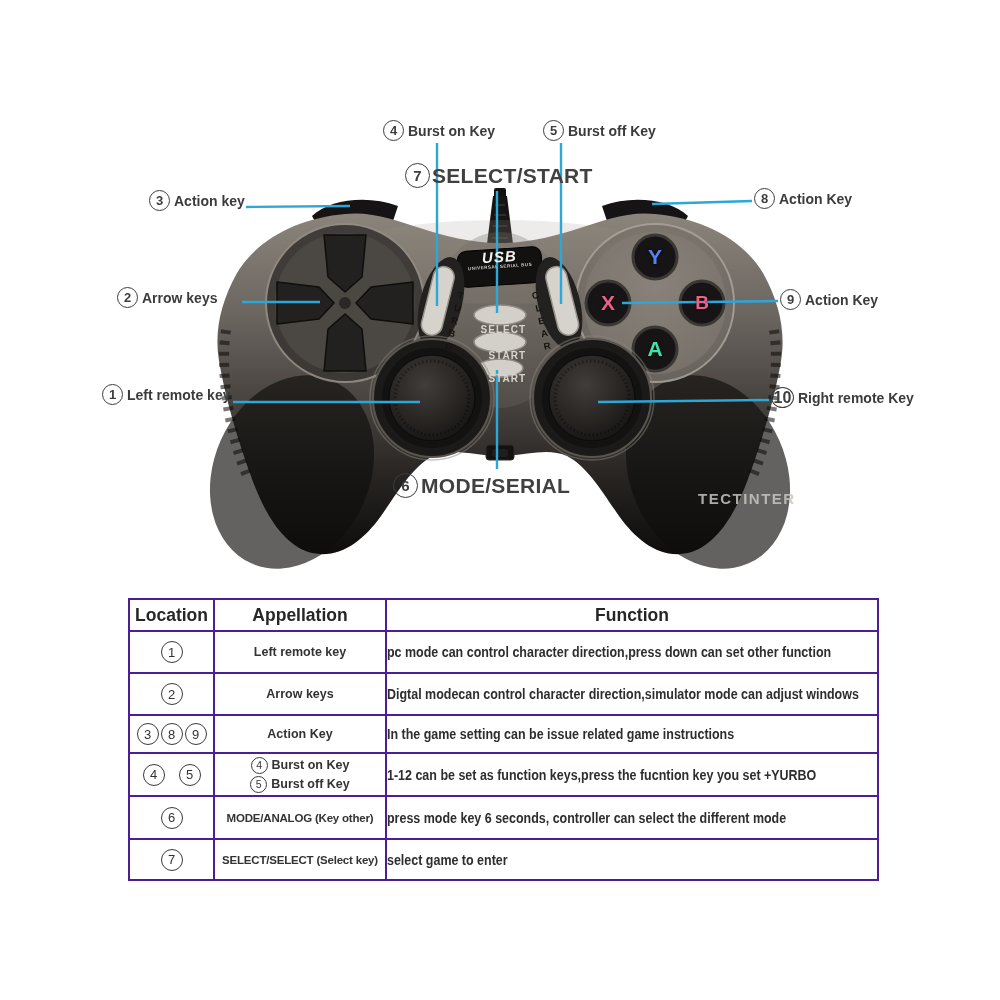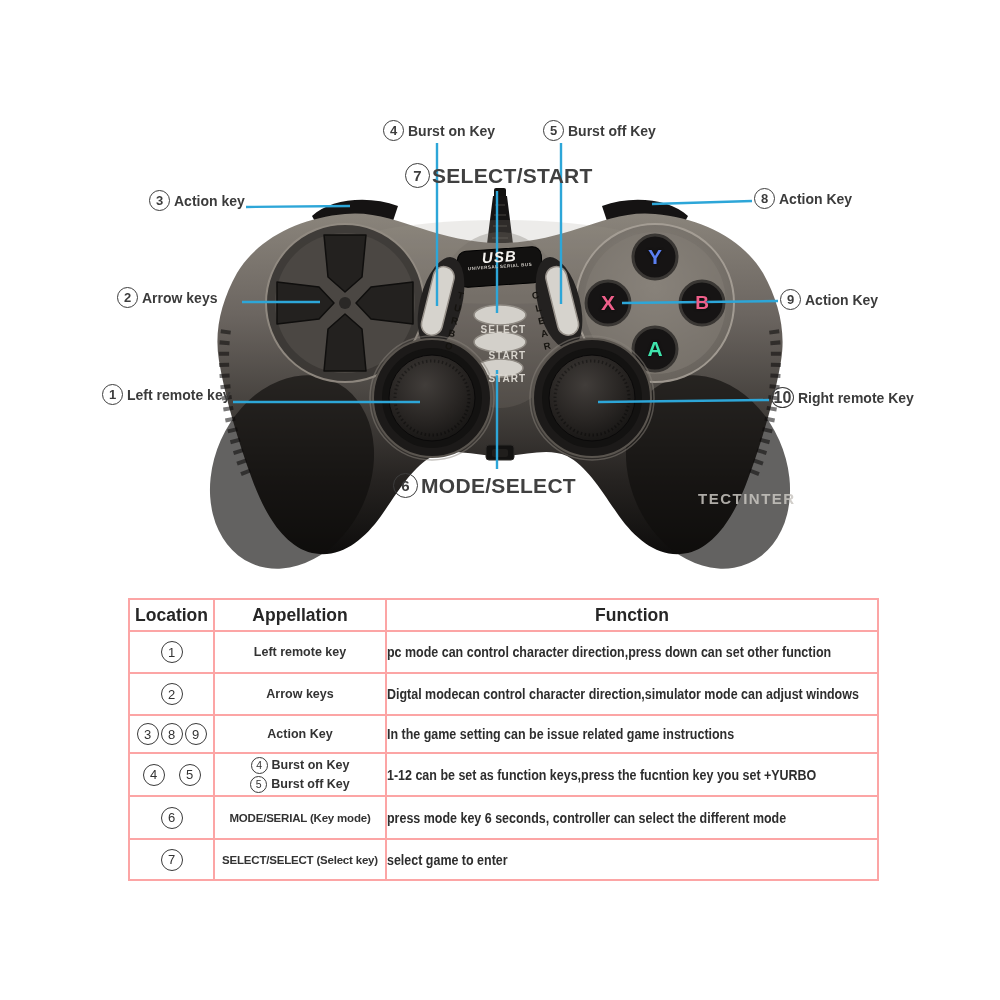--- a/index.html
+++ b/index.html
@@ -42,21 +42,21 @@
   #btn-y{left:655px;top:257px;color:var(--c-btn_y,#5b7ff0);}
   #btn-x{left:608px;top:303px;color:var(--c-btn_x,#ef5f8a);}
   #btn-b{left:702px;top:303px;color:var(--c-btn_b,#ef5f8a);font-size:19px;}
   #btn-a{left:655px;top:349px;color:var(--c-btn_a,#3fe3ac);}
   #watermark{left:698px;top:490px;font-size:15px;font-weight:700;color:#c9c6c1;
              letter-spacing:1.5px;opacity:.85;}
 
   
   #spec-table{position:absolute;left:128px;top:598px;z-index:5;border-collapse:collapse;
               table-layout:fixed;width:749px;background:#fff;}
-  #spec-table th,#spec-table td{border:2px solid #fca5a5;padding:0;overflow:hidden;}
+  #spec-table th,#spec-table td{border:2px solid #4c1d95;padding:0;overflow:hidden;}
   #spec-table th{height:30px;font-size:17.5px;font-weight:700;color:#262626;text-align:center;}
   td.loc{text-align:center;vertical-align:middle;}
   .tnum{display:inline-flex;align-items:center;justify-content:center;width:22px;height:22px;
         border:1.5px solid #3a3a3a;border-radius:50%;font-size:13px;font-weight:500;color:#333;
         box-sizing:border-box;vertical-align:middle;}
   .tnum.small{width:17px;height:17px;font-size:10.5px;}
   .locgroup{display:inline-flex;gap:2px;} .locgroup.spread{gap:14px;}
   td.app{text-align:center;vertical-align:middle;font-size:12.5px;font-weight:700;color:#333;}
   td.app .app11{font-size:11.5px;letter-spacing:-.2px;}
   .appline{display:flex;align-items:center;gap:4px;justify-content:flex-start;
@@ -232,21 +232,21 @@
   <div class="callout" id="c1">
     <span class="cnum">1</span>
     <span class="ctext">Left remote key</span>
   </div>
   <div class="callout" id="c10">
     <span class="cnum wide">10</span>
     <span class="ctext">Right remote Key</span>
   </div>
   <div class="callout big" id="c6">
     <span class="cnum">6</span>
-    <span class="ctext">MODE/SELECT</span>
+    <span class="ctext">MODE/SERIAL</span>
   </div>
 
   <table id="spec-table">
     <colgroup>
         <col style="width:85px">
         <col style="width:172px">
         <col style="width:492px">
       </colgroup>
     <tbody>
         <tr>
@@ -289,21 +289,21 @@
         </span>
         <span class="appline">
           <span class="tnum small">5</span>
           <span>Burst off Key</span>
         </span>
       </td>
       <td class="fn"><span>1-12 can be set as function keys,press the fucntion key you set +YURBO</span></td>
     </tr>
     <tr class="r5">
       <td class="loc"><span class="tnum">6</span></td>
-      <td class="app"><span class="app11">MODE/SERIAL (Key mode)</span></td>
+      <td class="app"><span class="app11">MODE/ANALOG (Key other)</span></td>
       <td class="fn"><span>press mode key 6 seconds, controller can select the different mode</span></td>
     </tr>
     <tr class="r6">
       <td class="loc"><span class="tnum">7</span></td>
       <td class="app"><span class="app11">SELECT/SELECT (Select key)</span></td>
       <td class="fn"><span>select game to enter</span></td>
     </tr>
   </tbody>
     </table>
 </div>

